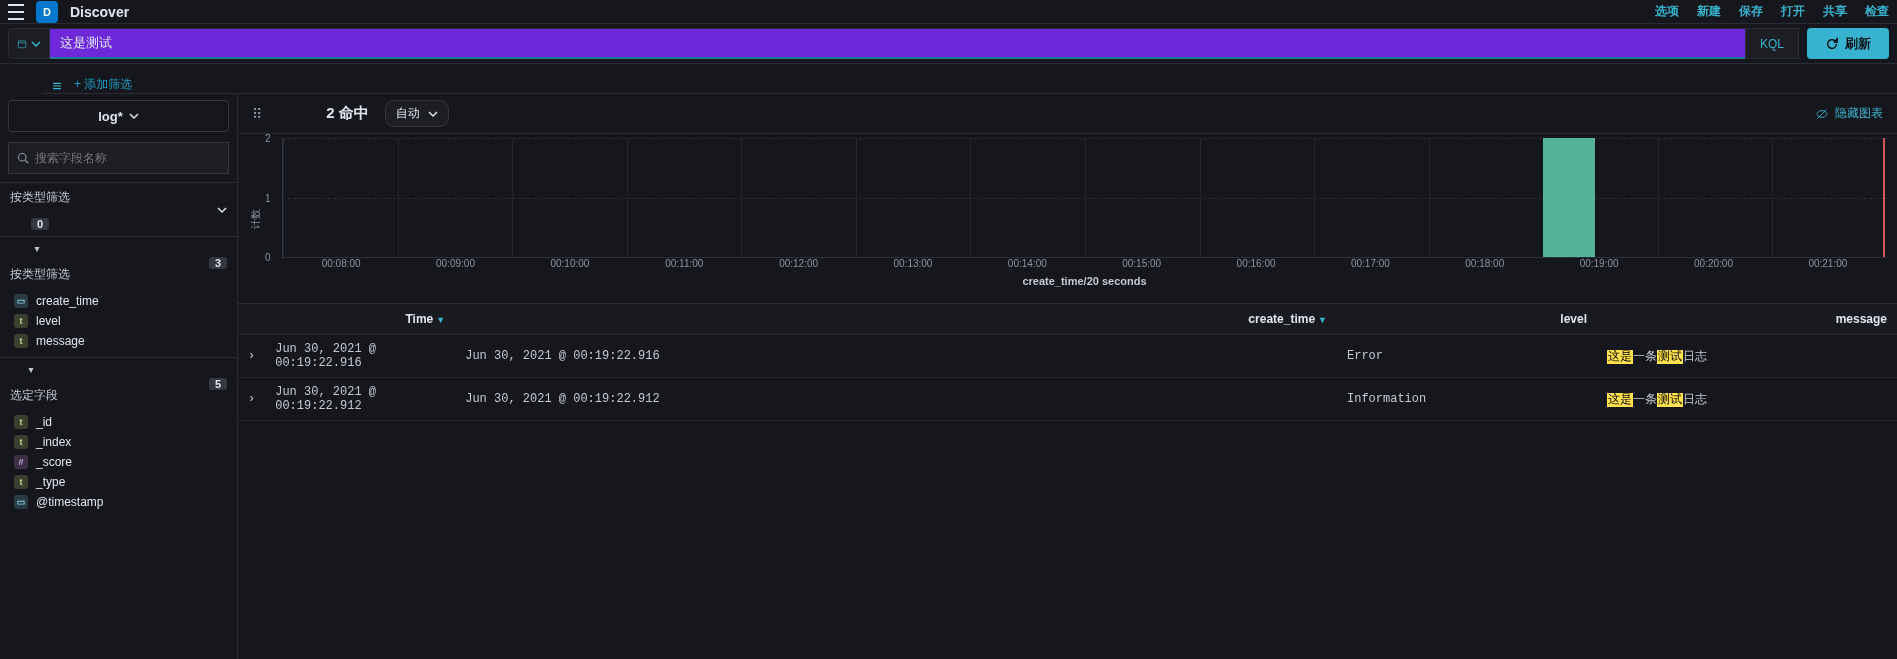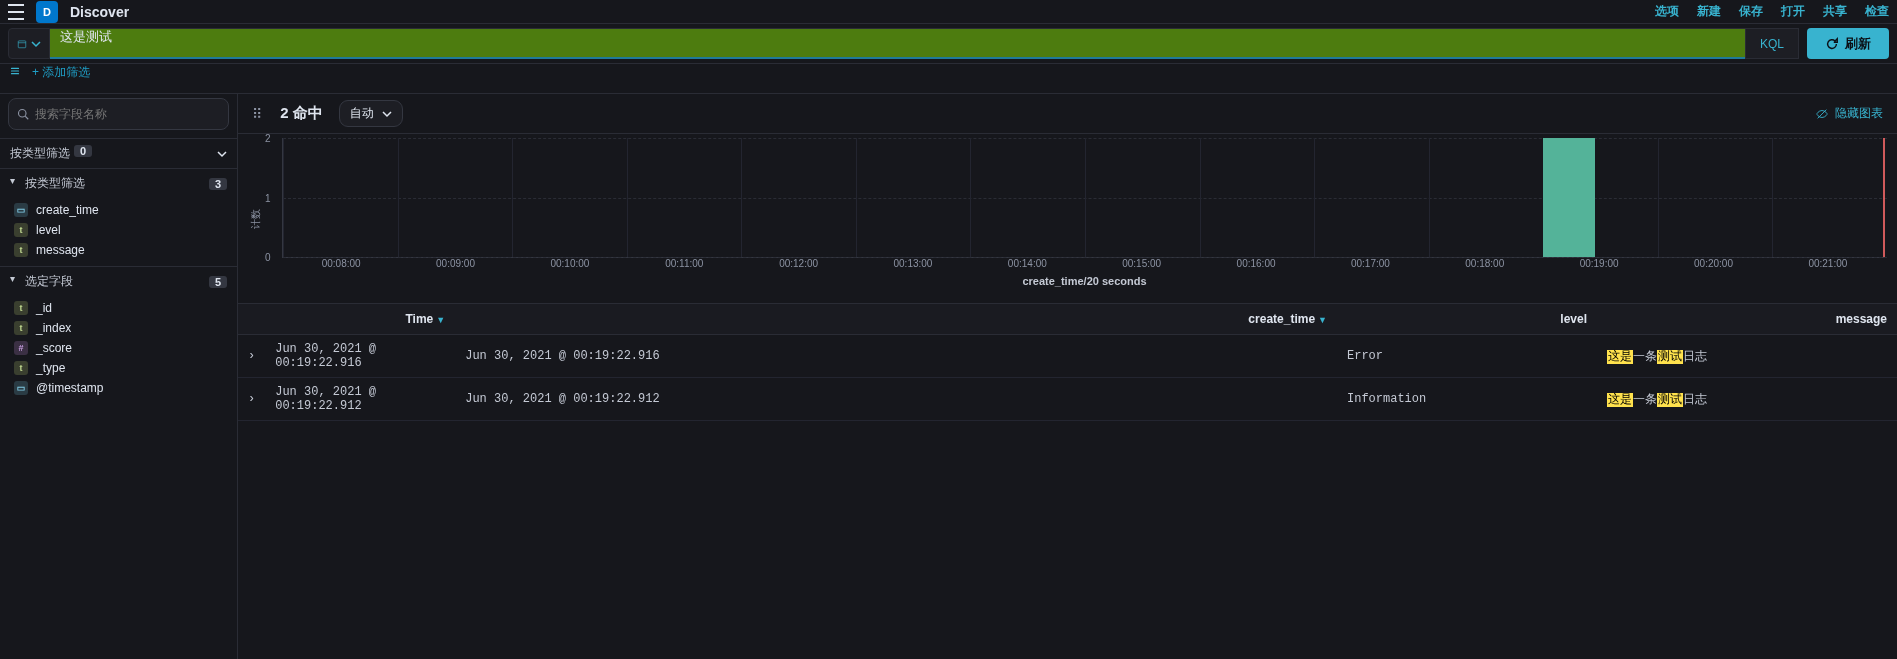--- a/index.html
+++ b/index.html
@@ -45,22 +45,22 @@
     border:1px solid #2a2c35;
     border-radius:4px 0 0 4px;
     background:#1d1e24;
     color:#38b3cf;
     cursor:pointer;
     font-size:12px;
   }
   .query-input-wrap {
     flex:1;
     display:flex;
-    align-items:flex-start;
-    background:#4d7c0f;
+    align-items:center;
+    background:#6d28d9;
     border-top:1px solid #2a2c35;
     border-bottom:2px solid #1f7a99;
     padding:0 10px;
   }
   .query-input {
     flex:1;
     background:transparent;
     border:none;
     outline:none;
     color:#dfe5ef;
@@ -85,25 +85,26 @@
     border-radius:4px;
     font-weight:600;
     font-size:13px;
     cursor:pointer;
   }
   .refresh-btn svg { width:14px; height:14px; }
 
   
   .filterbar {
     display:flex;
-    align-items:flex-start;
+    align-items:flex-end;
     gap:10px;
     height:30px;
     padding:0 8px;
     border-bottom:1px solid #2a2c35;
+    margin-left:42px;
   }
   .filterbar .gear { color:#38b3cf; cursor:pointer; font-size:14px;}
   .add-filter { color:#1f9fc7; font-size:12px; cursor:pointer;}
 
   
   .main { display:flex; height: calc(100% - 94px); }
 
   
   .sidebar {
     width:238px;
@@ -121,40 +122,40 @@
     align-items:center;
     justify-content:center;
     gap:6px;
     font-weight:700;
     cursor:pointer;
   }
   .field-search {
     margin:4px 8px 8px;
     height:32px;
     border:1px solid #343741;
-    border-radius:8px;
+    border-radius:0;
     display:flex;
     align-items:center;
     padding:0 8px;
     gap:6px;
     background:#1d1e24;
   }
   .field-search input {
     flex:1; background:transparent; border:none; outline:none; color:#dfe5ef; font-size:12px;
   }
   .side-section-header {
     display:flex; align-items:center; justify-content:space-between;
     padding:6px 10px;
     font-size:12px;
     color:#c4c9d4;
     cursor:pointer;
     border-top:1px solid #2a2c35;
   }
   .side-section-header .chev { margin-right:6px; font-size:10px;}
-  .side-section-header .left { display:flex; align-items:flex-start; gap:4px;}
+  .side-section-header .left { display:flex; align-items:center; gap:12px;flex-direction:column;}
   .count-badge {
     background:#343741;
     color:#dfe5ef;
     border-radius:3px;
     padding:0 6px;
     font-size:11px;
     font-weight:700;
   }
   .field-list { list-style:none; padding:2px 0 6px; }
   .field-item {
@@ -177,21 +178,21 @@
 
   
   .content { flex:1; display:flex; flex-direction:column; overflow:hidden; }
   .content-header {
     display:flex; align-items:center;
     padding:6px 14px;
     border-bottom:1px solid #2a2c35;
     gap:16px;
   }
   .opts-btn { color:#8c93a3; cursor:pointer; font-size:14px; letter-spacing:2px;}
-  .hit-count { font-weight:700; font-size:15px;}
+  .hit-count { font-weight:700; font-size:15px;margin-left:46px;}
   .hit-count strong { font-weight:800;}
   .timerange { flex:1; text-align:center; color:#c4c9d4; font-size:13px;}
   .interval-select {
     display:flex; align-items:center; gap:8px;
     border:1px solid #343741; border-radius:9px;
     padding:4px 10px;
     background:#1d1e24;
     font-size:12px;
     cursor:pointer;
   }
@@ -293,20 +294,26 @@
     <svg width="14" height="14" viewBox="0 0 16 16">
         <path d="M4 5h8M4 8h8M4 11h8" stroke="#38b3cf" stroke-width="1.4" stroke-linecap="round"></path>
       </svg>
   </span>
   <span class="add-filter">+ 添加筛选</span>
 </div>
 
 <div class="main">
 
   <aside class="sidebar">
+    <div class="index-picker">
+      <span>log*</span>
+      <svg class="chev-icon" viewBox="0 0 10 10">
+          <path d="M1 3 L5 7 L9 3" fill="none" stroke="#dfe5ef" stroke-width="1.5"></path>
+        </svg>
+    </div>
     <div class="field-search">
       <svg width="12" height="12" viewBox="0 0 16 16">
           <circle cx="7" cy="7" r="5" fill="none" stroke="#8c93a3" stroke-width="1.5"></circle>
           <line x1="11" y1="11" x2="15" y2="15" stroke="#8c93a3" stroke-width="1.5"></line>
         </svg>
       <input placeholder="搜索字段名称" style="">
     </div>
 
     <div class="side-section-header">
       <div class="left">

